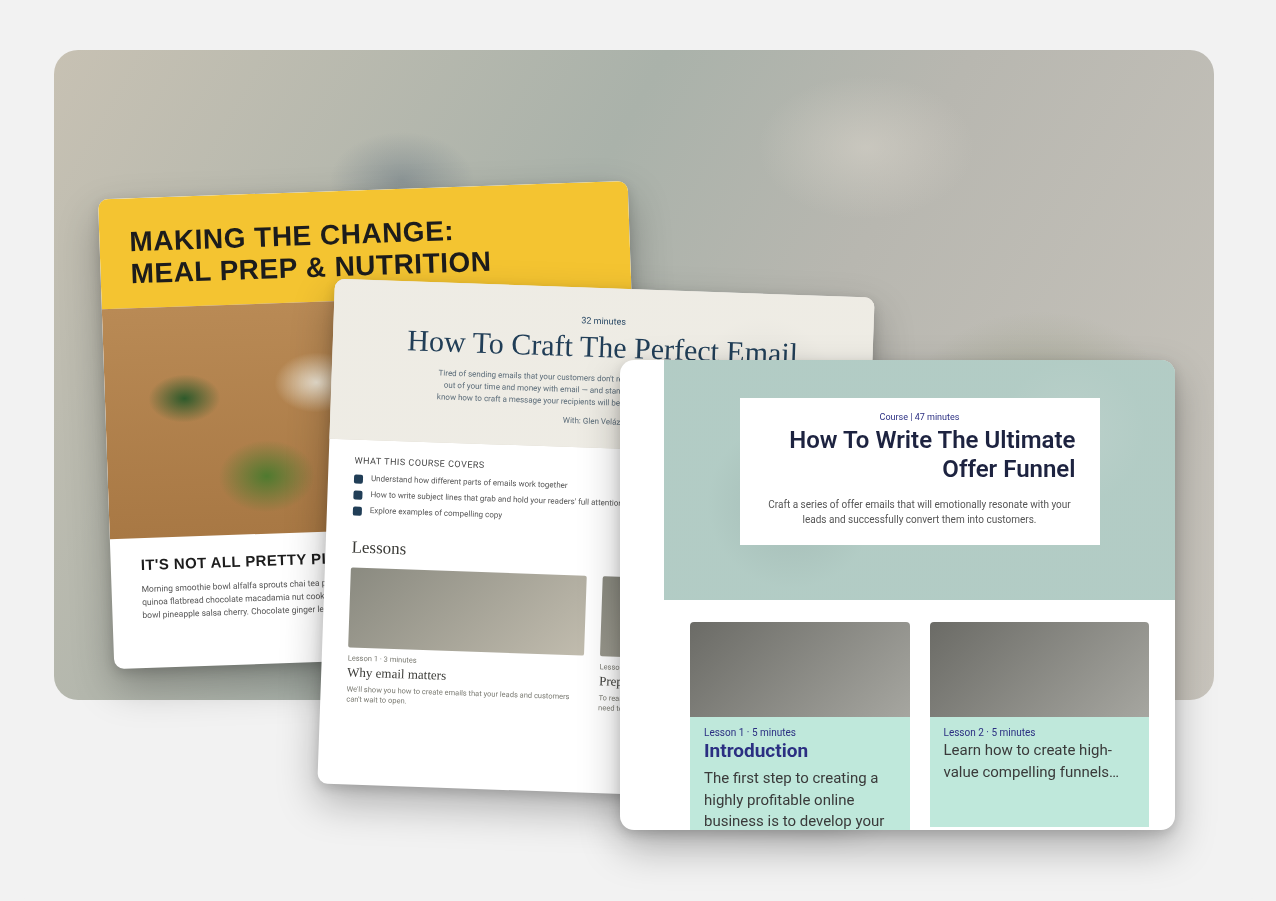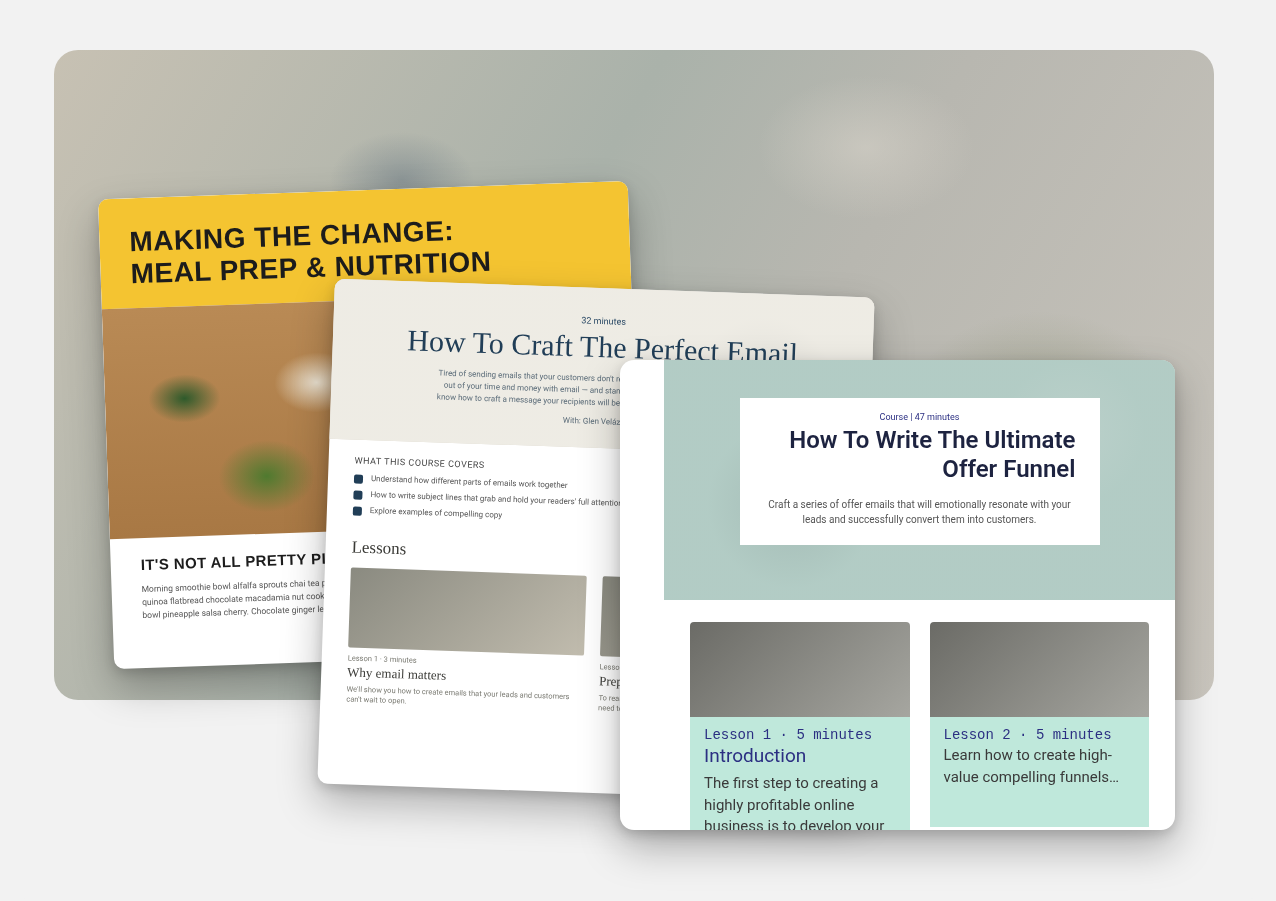--- a/index.html
+++ b/index.html
@@ -211,22 +211,22 @@
   .card-c .lcard{flex:1;border-radius:4px;overflow:hidden;}
   .card-c .limg{
     height:95px;
     background:linear-gradient(135deg,#6b6b66,#a6a6a0);
   }
   .card-c .lbody{
     background:#bfe8db;
     padding:10px 14px 14px;
     min-height:110px;
   }
-  .card-c .lmeta{font-size:14px;color:#2b2f82;margin-bottom:2px;font-family:Liberation Mono, monospace;}
-  .card-c .ltitle{font-size:19px;color:#2b2f82;font-weight:400;line-height:1.15;margin-bottom:6px;}
+  .card-c .lmeta{font-size:10px;color:#2b2f82;margin-bottom:2px;}
+  .card-c .ltitle{font-size:19px;color:#2b2f82;font-weight:700;line-height:1.15;margin-bottom:6px;}
   .card-c .ldesc{font-size:15px;color:#3a3a3a;line-height:1.45;}
 </style>
 </head>
 <body>
 
 <div class="outer">
 
   <div class="bg-photo"></div>
 
   <div class="card card-a">

